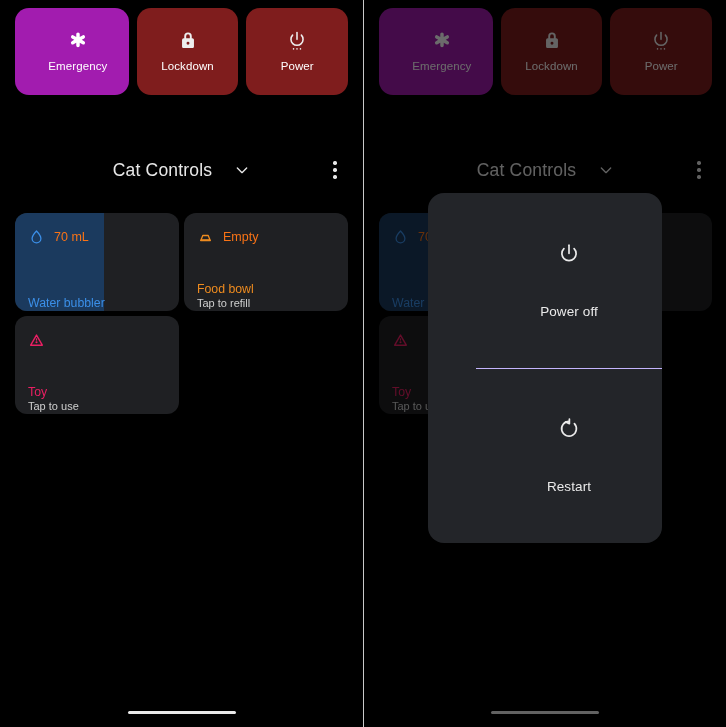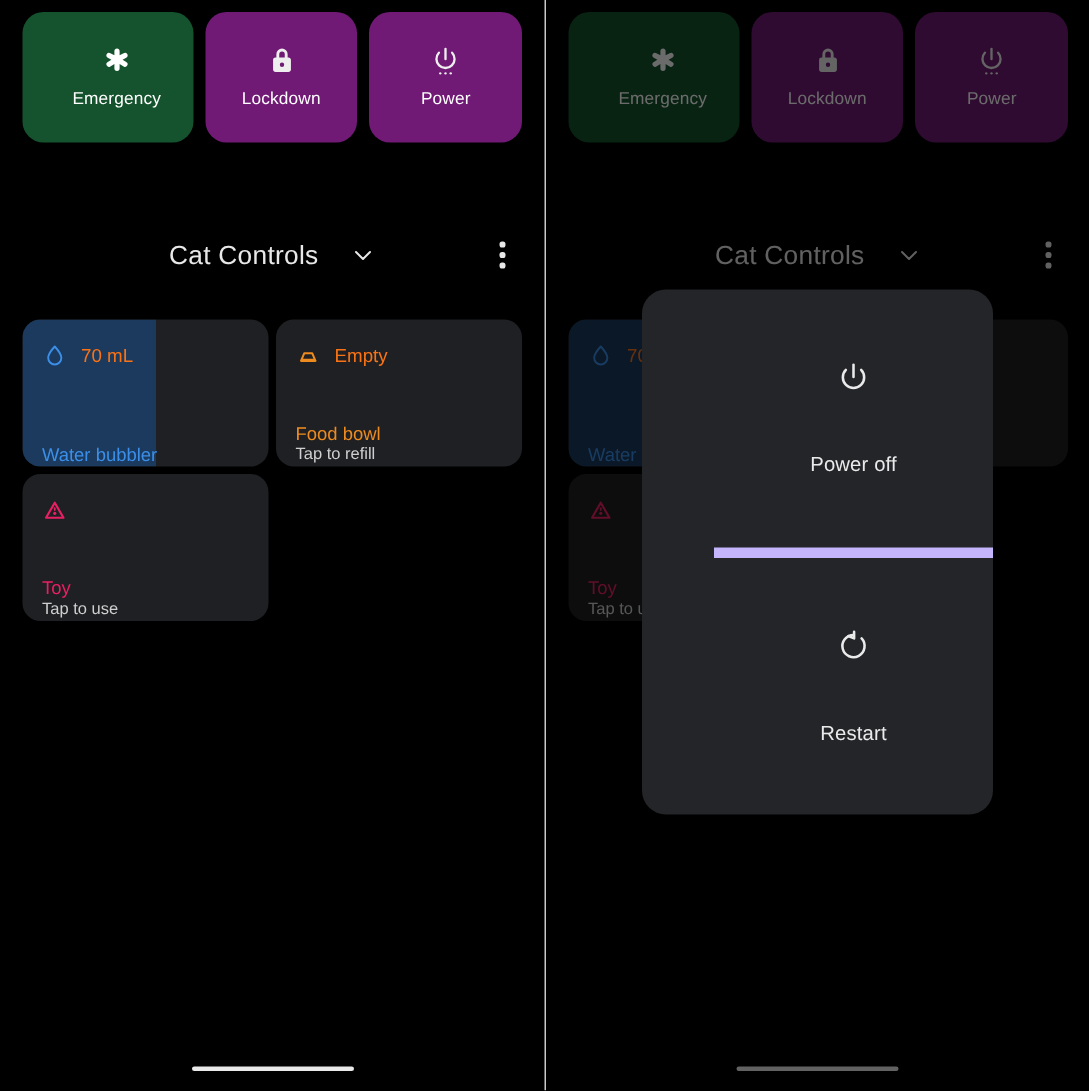--- a/index.html
+++ b/index.html
@@ -14,28 +14,28 @@
   .panel.right { border-left:1px solid #c9c9c9; width:363px; }
 
   
   .quick-row {
     position:absolute; top:8px; left:15px;
     width:333px; height:87px;
     display:flex; gap:8px;
   }
   .qa {
     flex:1 1 0;
-    background:#701a75;
+    background:#7f1d1d;
     border-radius:14px;
     display:flex; flex-direction:column;
     align-items:center; justify-content:center;
     gap:9px;
     cursor:pointer;
   }
-  .qa.emergency { background:#14532d;padding-left:12px; }
+  .qa.emergency { background:#a21caf;padding-left:12px; }
   .qa-label {
     font-size:11.5px; color:#fff; letter-spacing:.1px; line-height:1;
   }
   .qa.emergency .qa-label { color:#fff; }
   .qa-icon { width:22px; height:22px; display:block; }
   .qa-icon svg { display:block; width:100%; height:100%; }
 
   
   .header {
     position:absolute; top:155px; left:0; width:363px; height:30px;
@@ -110,21 +110,21 @@
     overflow:hidden;
     padding-left:48px;
   }
   .dlg-item {
     flex:1 1 0;
     position:relative;
     display:flex; flex-direction:column;
     align-items:center; justify-content:center;
     cursor:pointer;
   }
-  .dlg-item + .dlg-item { border-top:7px solid #c4b5fd; }
+  .dlg-item + .dlg-item { border-top:1px solid #c4b5fd; }
   .dlg-icon { width:24px; height:24px; margin-bottom:38px; }
   .dlg-icon svg { display:block; width:100%; height:100%; }
   .dlg-label { font-size:13.5px; color:#eaeaea; letter-spacing:.1px; }
 </style>
 </head>
 <body>
 
 <div class="screens">
 
   <div class="panel left">

